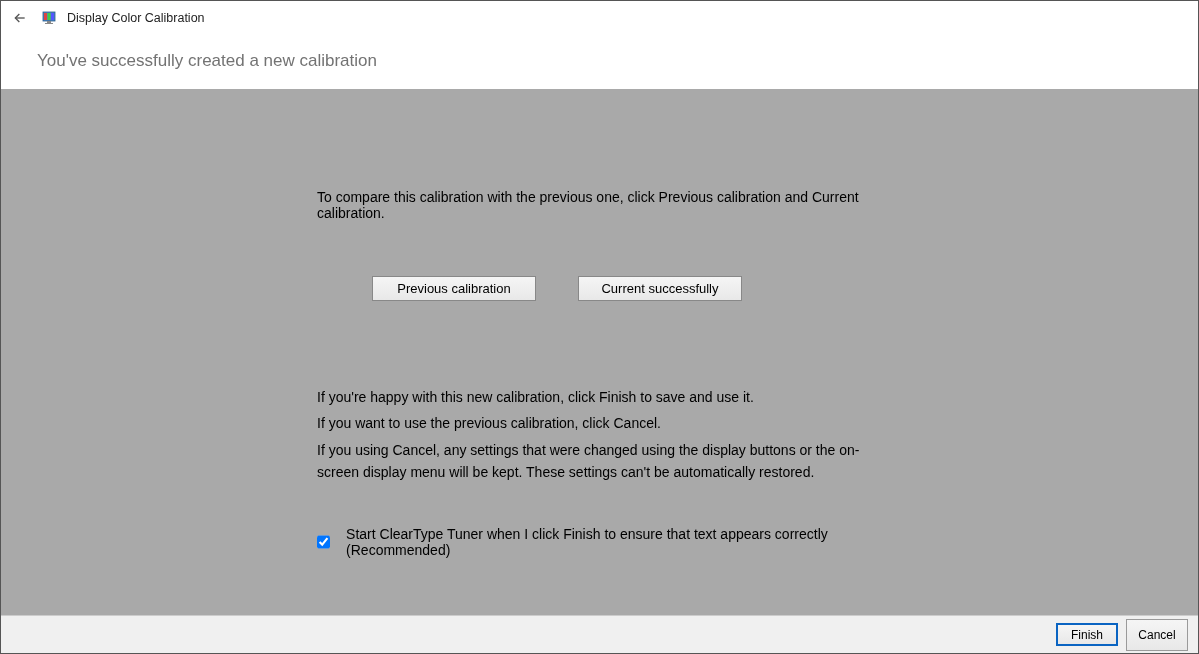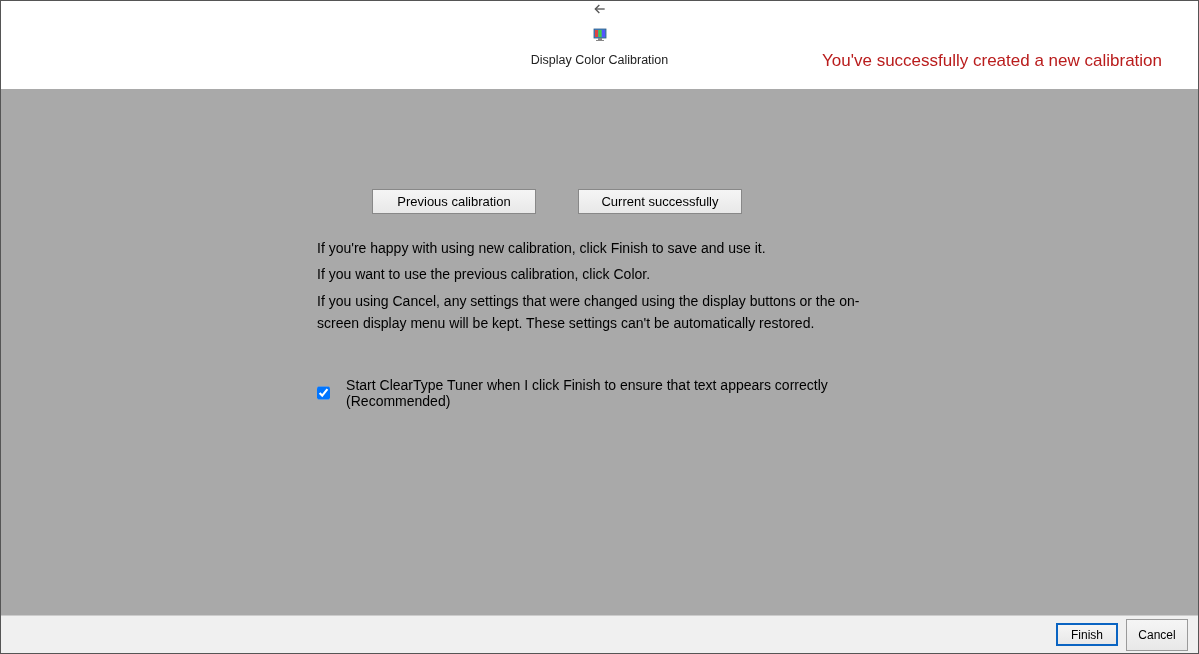--- a/index.html
+++ b/index.html
@@ -18,21 +18,20 @@
       position: relative;
       color: #000;
     }
     .titlebar {
       height: 34px;
       background: #fff;
       display: flex;
       align-items: center;
       padding: 0 8px;
       gap: 10px;
-      flex-direction: column;
     }
     .back-arrow {
       width: 22px;
       height: 22px;
       display: flex;
       align-items: center;
       justify-content: center;
       color: #555;
       cursor: pointer;
     }
@@ -53,23 +52,22 @@
     .title-text {
       font-size: 12.5px;
       color: #222;
     }
     .subheader {
       background: #fff;
       padding: 16px 36px 18px 36px;
     }
     .subheader-text {
       font-size: 17px;
-      color: #b91c1c;
+      color: #737373;
       font-weight: 400;
-      text-align: right;
     }
     .content-area {
       background: #a9a9a9;
       height: 529px;
       width: 100%;
       position: relative;
     }
     .content-inner {
       position: absolute;
       left: 316px;
@@ -78,21 +76,21 @@
     }
     .instruction-compare {
       font-size: 14px;
       color: #000;
       margin-bottom: 55px;
     }
     .button-row {
       display: flex;
       gap: 42px;
       margin-left: 55px;
-      margin-bottom: 23px;
+      margin-bottom: 85px;
     }
     .cal-button {
       width: 164px;
       height: 25px;
       background: linear-gradient(to bottom, #f5f5f5, #e8e8e8);
       border: 1px solid #888;
       font-family: inherit;
       font-size: 13px;
       color: #000;
       cursor: pointer;
@@ -172,29 +170,30 @@
   </span>
   <span class="title-text">Display Color Calibration</span>
 </div>
 
 <div class="subheader">
   <div class="subheader-text">You've successfully created a new calibration</div>
 </div>
 
 <div class="content-area">
   <div class="content-inner">
+    <div class="instruction-compare">To compare this calibration with the previous one, click Previous calibration and Current calibration.</div>
 
     <div class="button-row">
       <button class="cal-button">Previous calibration</button>
       <button class="cal-button">Current successfully</button>
     </div>
 
     <div class="info-block">
-      <div class="info-text">If you're happy with using new calibration, click Finish to save and use it.</div>
-      <div class="info-text">If you want to use the previous calibration, click Color.</div>
+      <div class="info-text">If you're happy with this new calibration, click Finish to save and use it.</div>
+      <div class="info-text">If you want to use the previous calibration, click Cancel.</div>
       <div class="info-text">If you using Cancel, any settings that were changed using the display buttons or the on-screen display menu will be kept. These settings can't be automatically restored.</div>
     </div>
 
     <div class="checkbox-row">
       <input type="checkbox" id="ct" checked="" style="">
       <label for="ct" class="checkbox-label">Start ClearType Tuner when I click Finish to ensure that text appears correctly (Recommended)</label>
     </div>
   </div>
 </div>
 

